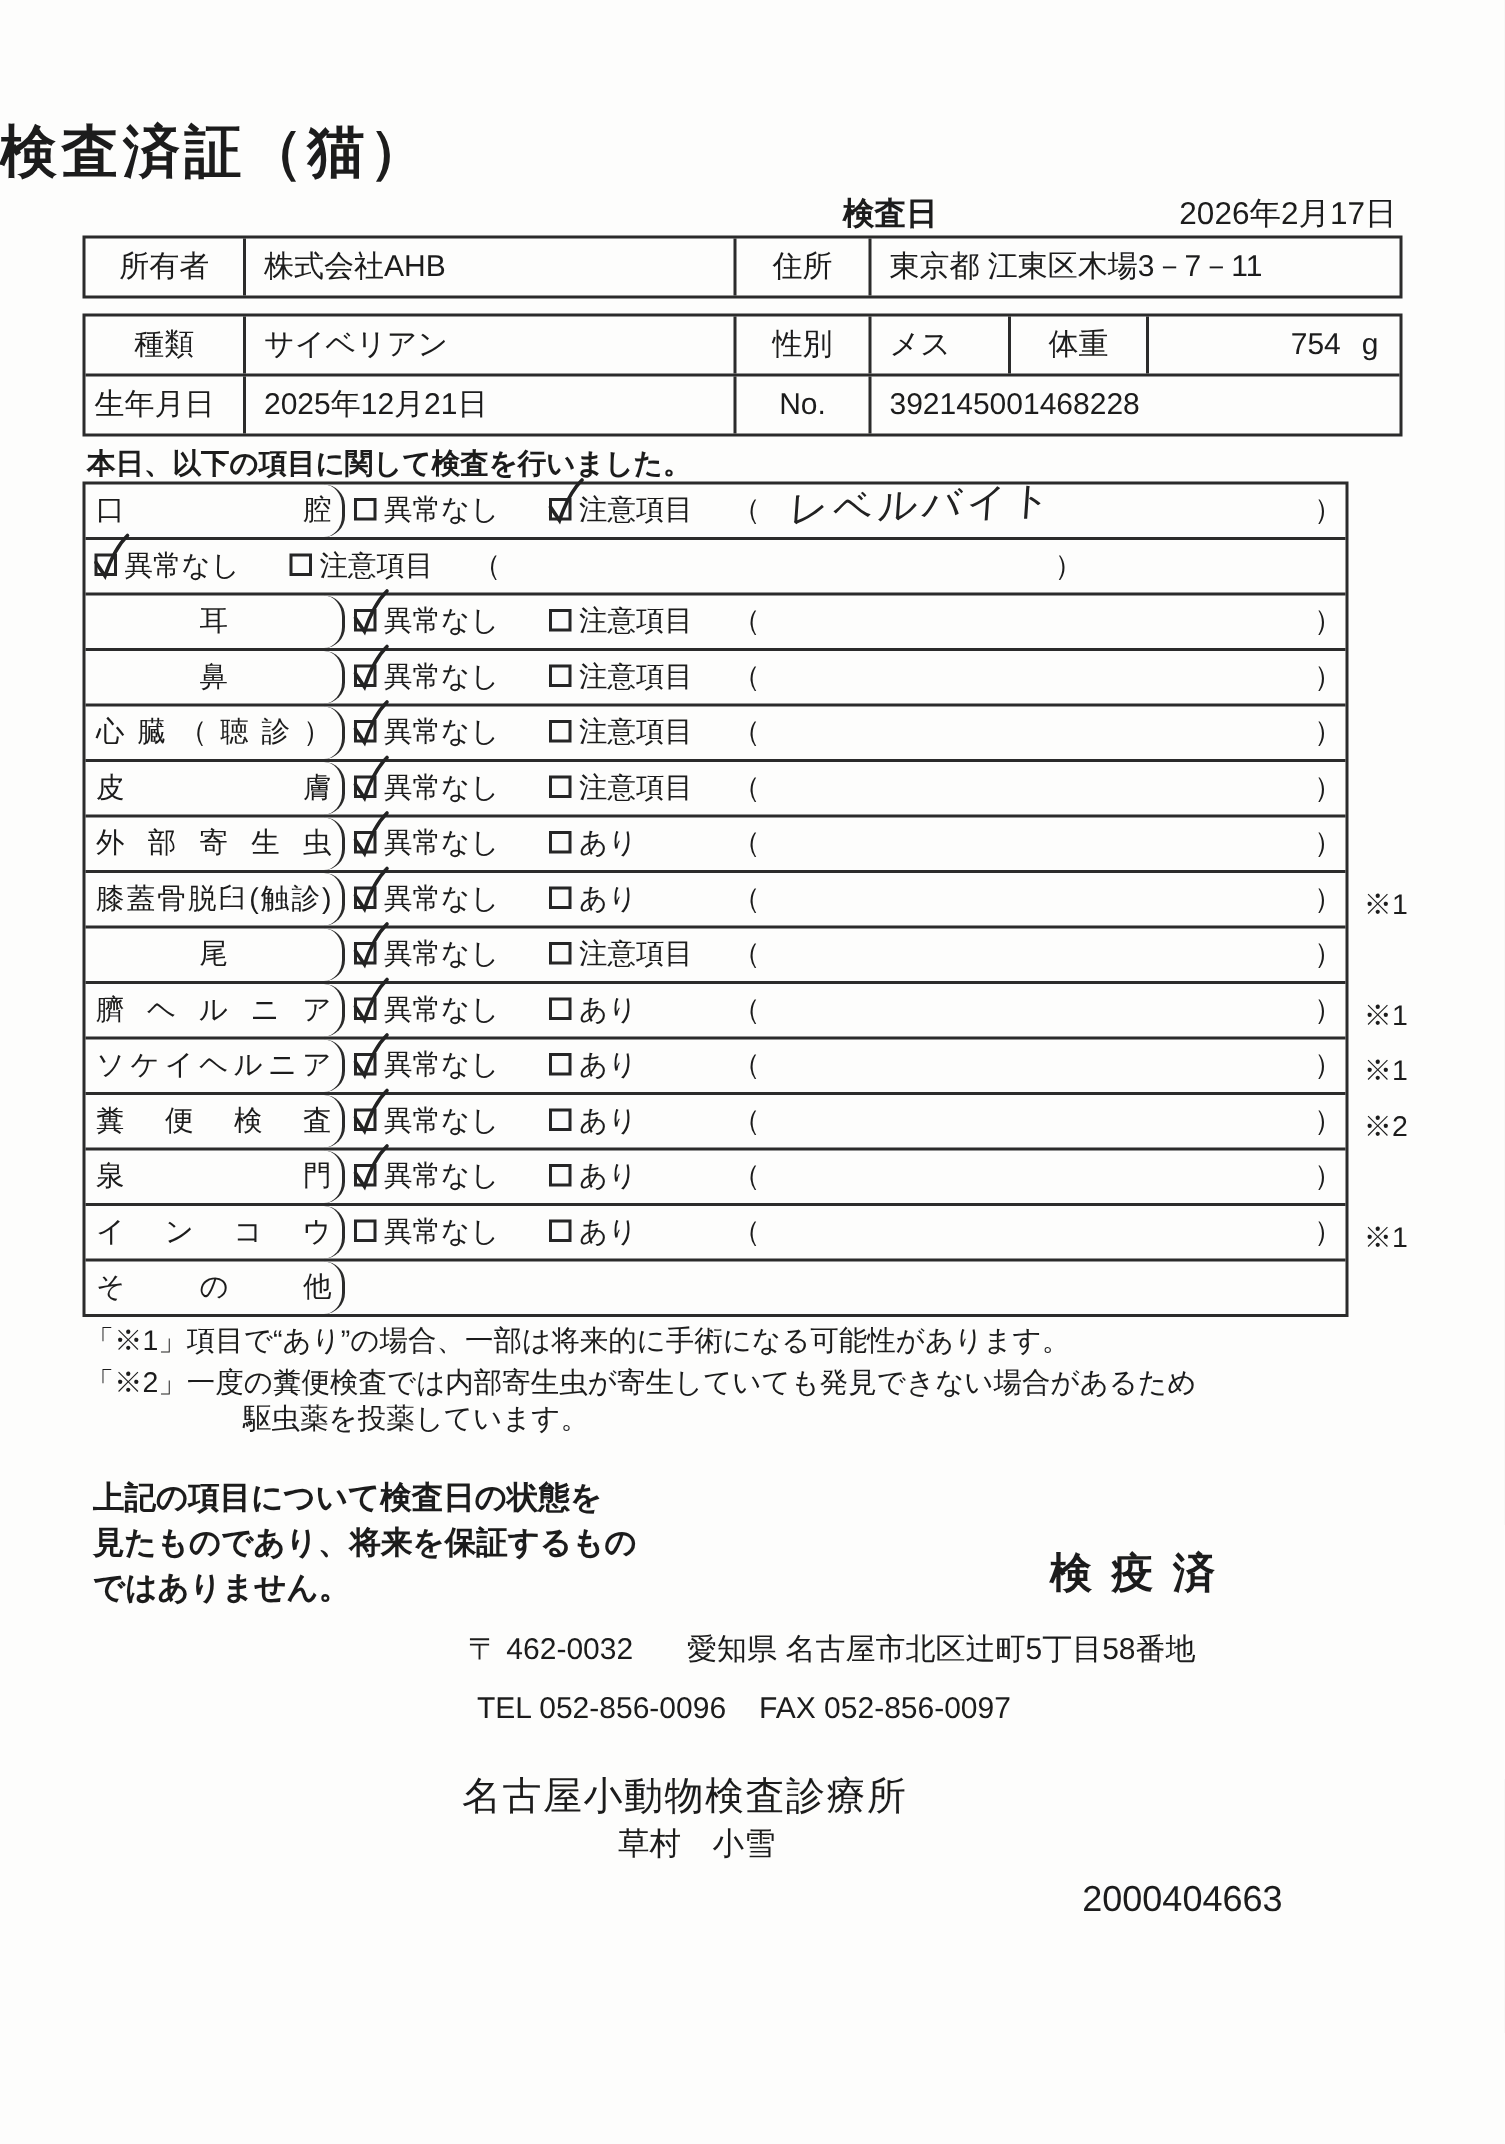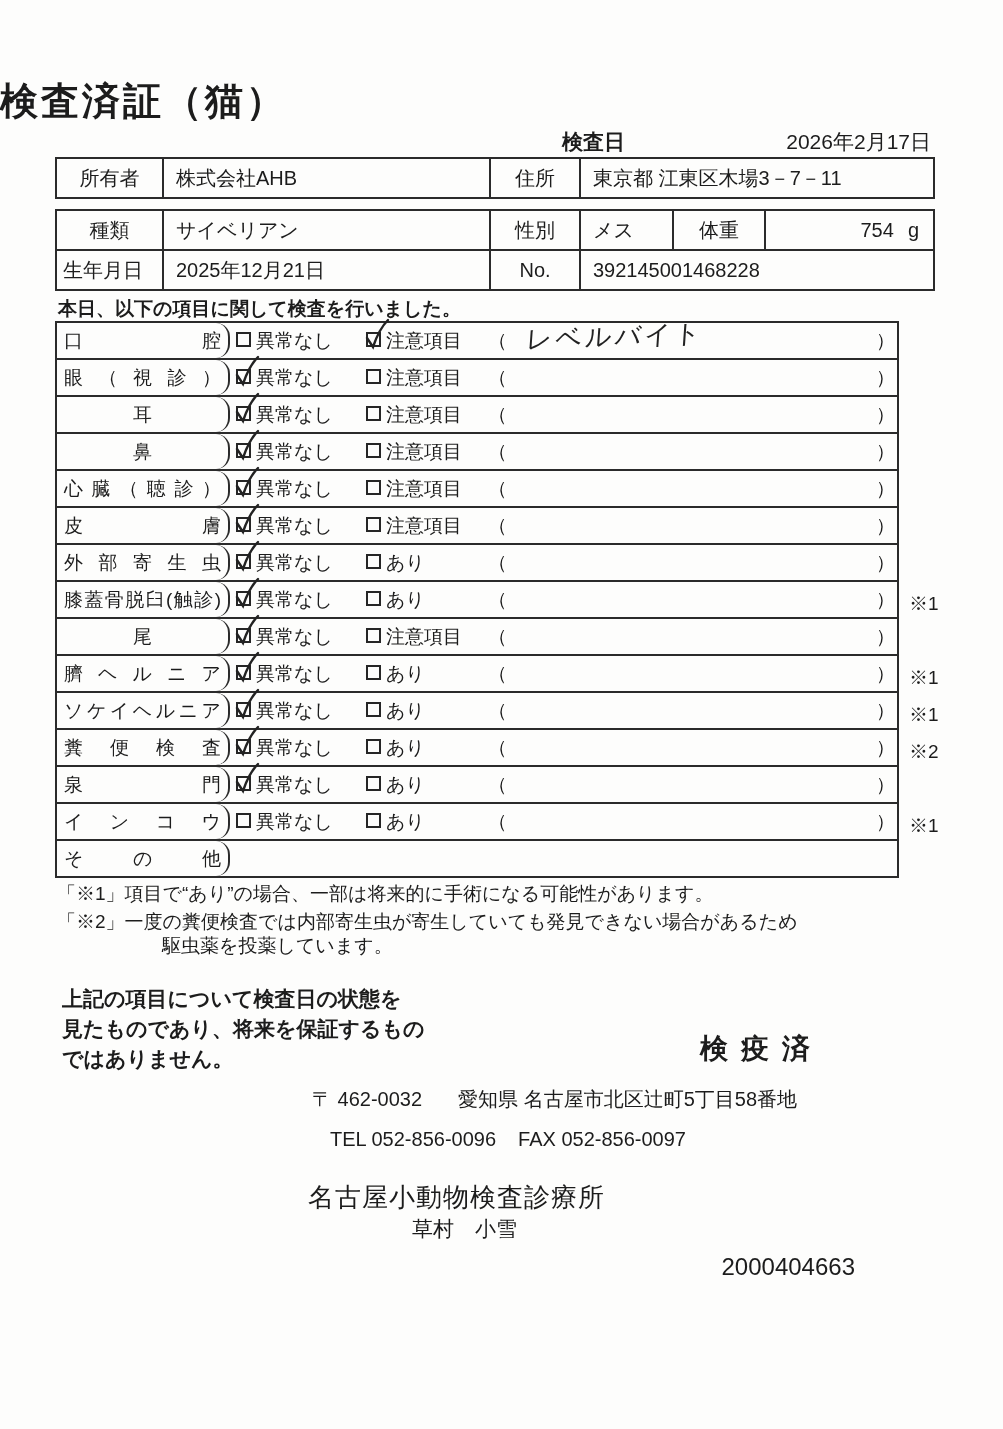--- a/index.html
+++ b/index.html
@@ -102,21 +102,21 @@
     font-size:21px; font-weight:bold; line-height:30px;
     white-space:pre-line;
   }
   .stamp {
     top:1030px; left:700px;
     font-size:28px; font-weight:bold; letter-spacing:13px;
     white-space:nowrap;
   }
   .addr-line { top:1086px; left:312px; font-size:20px; white-space:nowrap; }
   .addr-line .gap { display:inline-block; width:36px; }
-  .tel-line { top:1128px; left:330px; font-size:20px; white-space:nowrap; }
+  .tel-line { top:1128px; left:318px; font-size:20px; white-space:nowrap; }
   .tel-line .gap { display:inline-block; width:22px; }
   .clinic-name { top:1180px; left:308px; font-size:26px; letter-spacing:1px; white-space:nowrap; }
   .vet-name { top:1215px; left:412px; font-size:21px; white-space:nowrap; }
   .doc-number { top:1253px; right:148px; font-size:24px; }
 </style>
 </head>
 <body>
 
 <div class="page">
 
@@ -169,21 +169,20 @@
           </span>
         <span class="pos-opt2 opt2">注意項目</span>
         <span class="pos-po po">（</span>
         <span class="pos-pt handwriting pt">レベルバイト</span>
         <span class="pos-pc pc">）</span>
       </div>
       <span class="note-mark"></span>
     </div>
 
     <div class="exam-row">
-      <div class="exam-label align-justify">眼（視診）</div>
       <div class="exam-content">
         <span class="checkbox pos-cb1">
             <svg width="27" height="31" viewBox="0 0 27 31">
               <path d="M4 19 C6 22, 8 25, 10 28 C13 19, 18 8, 25 1" stroke="#222" stroke-width="2.4" fill="none" stroke-linecap="round"></path>
             </svg>
           </span>
         <span class="pos-opt1 opt1">異常なし</span>
         <span class="checkbox pos-cb2"></span>
         <span class="pos-opt2 opt2">注意項目</span>
         <span class="pos-po po">（</span>

